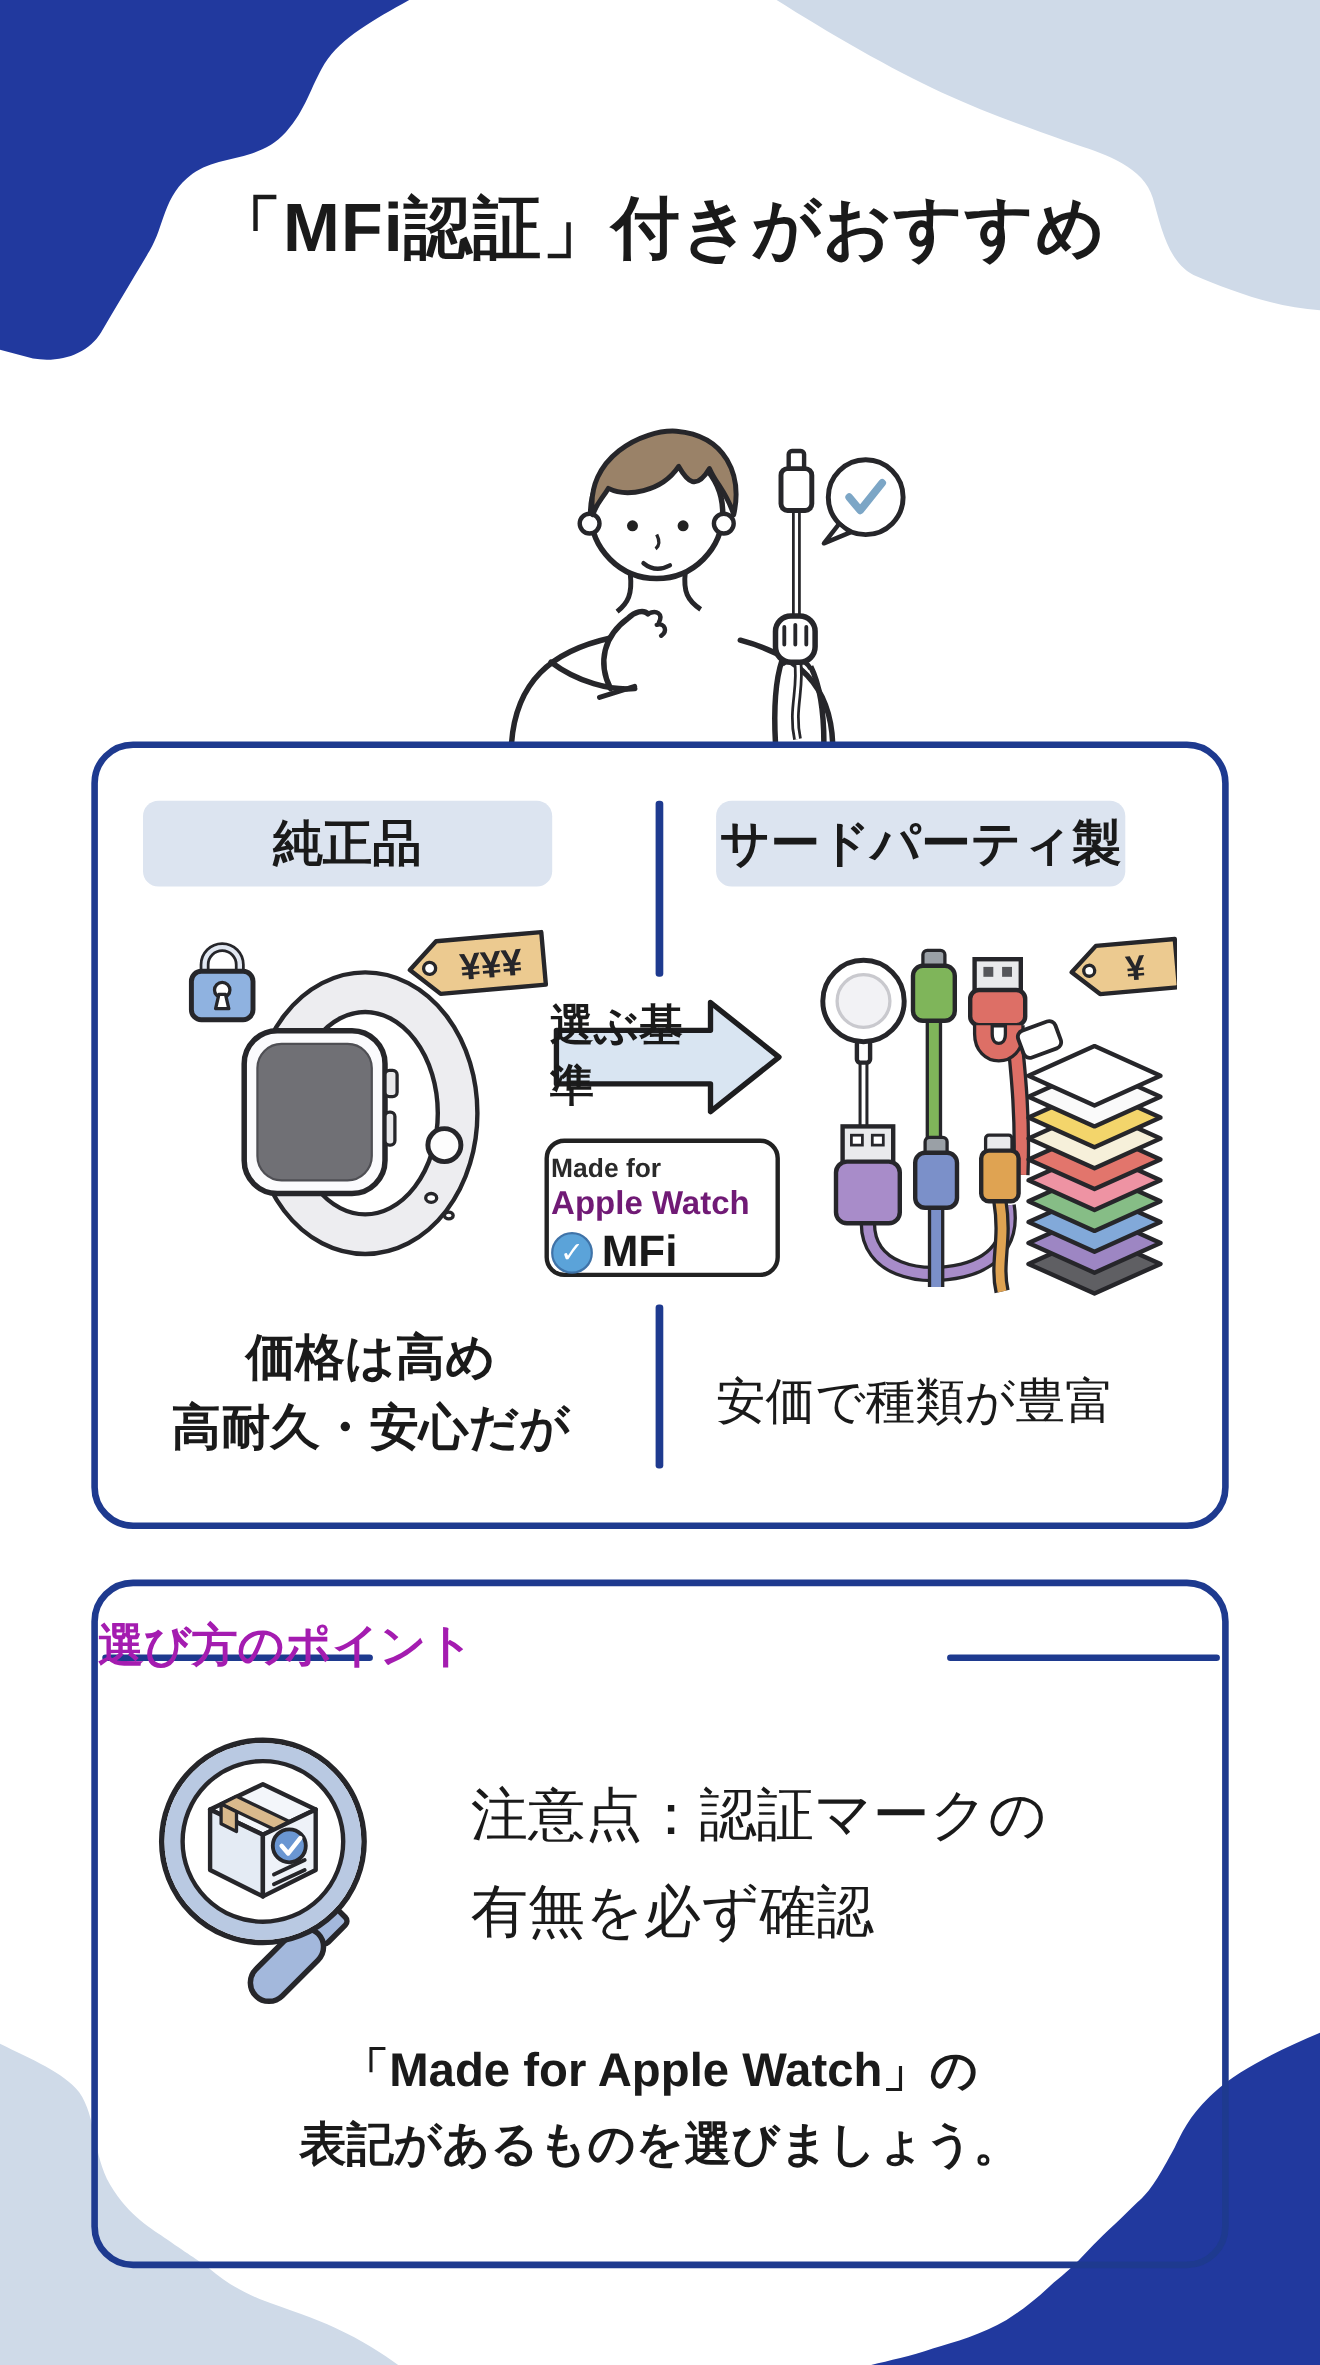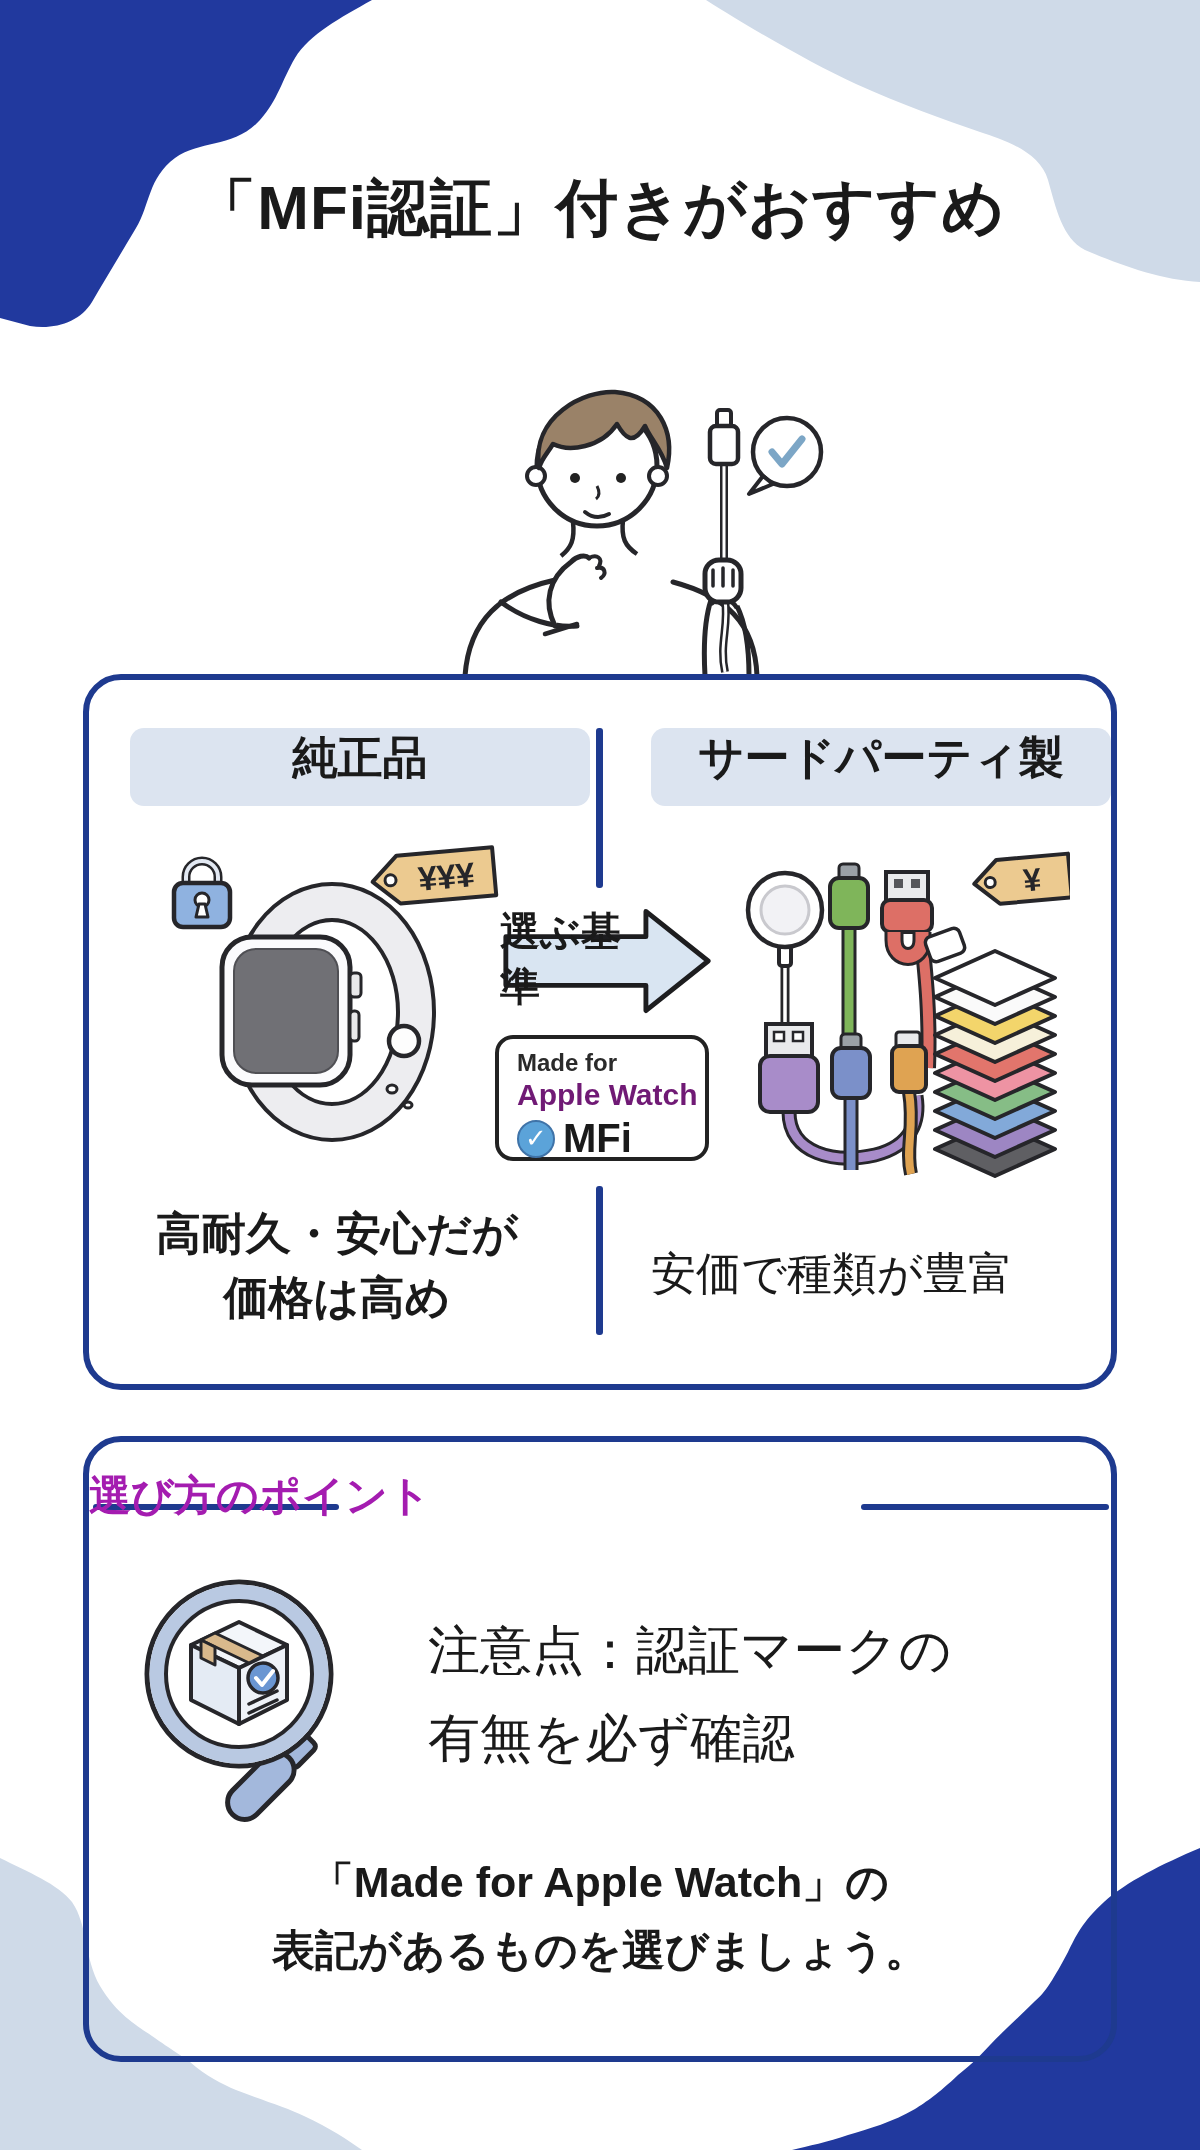--- a/index.html
+++ b/index.html
@@ -15,36 +15,36 @@
   .title{left:0;top:164px;width:1200px;text-align:center;z-index:2;
     font-size:62px;font-weight:900;line-height:88px;letter-spacing:1px;color:#1a1a1a}
   
   .person{left:405px;top:382px;width:420px;height:294px;z-index:1}
   
   .panel{left:83px;width:1034px;border:6px solid #1e3a8f;border-radius:38px;
     box-sizing:border-box;z-index:2;position:absolute}
   .box1{top:674px;height:716px;background:#ffffff}
   .box2{top:1436px;height:626px;background:transparent}
   
-  .pill{top:48px;width:460px;height:78px;background:#dce4f0;border-radius:14px;
-    display:flex;justify-content:center;
+  .pill{top:48px;width:372px;height:78px;background:#dce4f0;border-radius:14px;
+    display:flex;align-items:center;justify-content:center;
     font-size:45px;font-weight:800;position:absolute}
   .pill-left{left:41px}
   .pill-right{left:562px}
   .divider{left:507px;width:7px;background:#1e3a8f;border-radius:3px;position:absolute}
   .div1{top:48px;height:160px}
   .div2{top:506px;height:149px}
   .left-group{left:71px;top:165px;width:345px;height:310px;position:absolute}
   .arrow-svg{left:411px;top:220px;width:214px;height:122px;position:absolute}
   .arrow-label{left:411px;top:220px;width:152px;height:118px;position:absolute;
     display:flex;align-items:center;justify-content:center;
     font-size:40px;font-weight:800;color:#1a1a1a}
   .mfi-badge{left:406px;top:355px;width:214px;height:126px;background:#fff;
     border:4px solid #222;border-radius:18px;box-sizing:border-box;
-    padding:9px 0 0 18px;position:absolute}
+    padding:9px 0 0 2px;position:absolute}
   .mfi-line1{font-size:24px;font-weight:700;line-height:29px;color:#2a2a2a}
   .mfi-line2{font-size:30px;font-weight:700;line-height:36px;color:#701a75}
   .mfi-row{display:flex;align-items:center;margin-top:3px;gap:8px}
   .mfi-circle{width:38px;height:38px;border-radius:50%;background:#5ba3d9;
     border:2px solid #3f73a8;color:#fff;font-size:26px;font-weight:900;
     display:flex;align-items:center;justify-content:center;box-sizing:border-box}
   .mfi-text{font-size:40px;font-weight:700;color:#1a1a1a}
   .right-group{left:651px;top:168px;width:330px;height:332px;position:absolute}
   .caption-left{left:28px;top:522px;width:440px;text-align:center;position:absolute;
     font-size:45px;font-weight:800;line-height:64px}
@@ -237,22 +237,22 @@
     </g>
 
     <g transform="translate(232,10) rotate(-5)">
       <path d="M0,26 L24,4 H96 V48 H24 Z" fill="#ecca90" stroke="#26262a" stroke-width="4" stroke-linejoin="round"></path>
       <circle cx="16" cy="26" r="5" fill="#ffffff" stroke="#26262a" stroke-width="3"></circle>
       <text x="58" y="38" text-anchor="middle" font-size="32" font-weight="800" fill="#26262a">¥</text>
     </g>
   </svg>
 
   <div class="caption-left">
+    <div>価格は高め</div>
     <div>高耐久・安心だが</div>
-    <div>価格は高め</div>
   </div>
   <div class="caption-right">安価で種類が豊富</div>
 </div>
 
 <div class="panel box2">
   <div class="hline hl-left"></div>
   <div class="hline hl-right"></div>
   <div class="points-header">選び方のポイント</div>
 
   <svg class="magnifier" viewBox="0 0 290 260" xmlns="http://www.w3.org/2000/svg">

